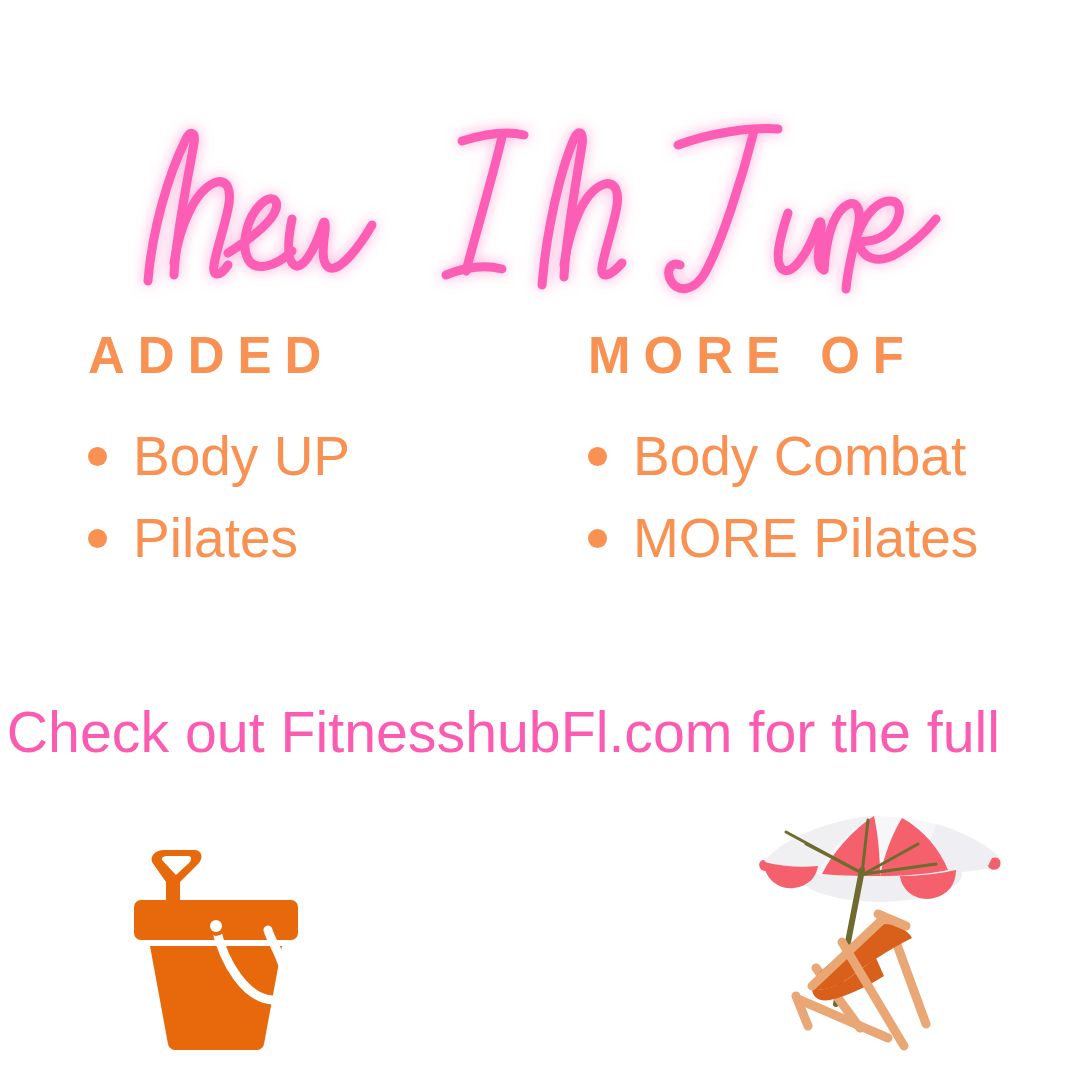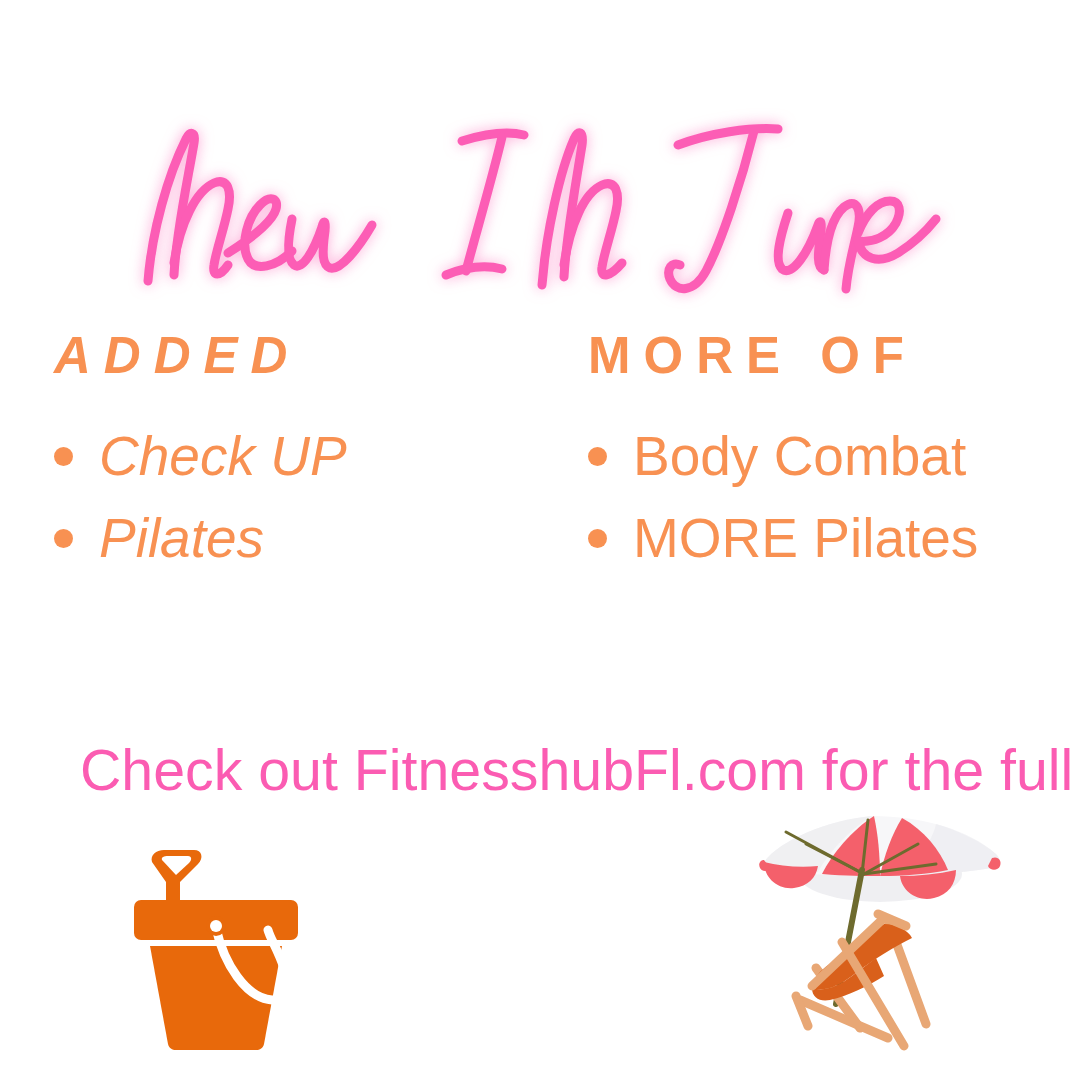--- a/index.html
+++ b/index.html
@@ -38,21 +38,21 @@
     left: 0;
     top: 330px;
     width: 1080px;
     height: 340px;
     display: flex;
   }
   .col {
     width: 500px;
     box-sizing: border-box;
   }
-  .col-left  { padding-left: 54px; font-style: italic; }
+  .col-left  { padding-left: 88px; }
   .col-right { padding-left: 88px; margin-left: 0px; }
 
   .col-head {
     color: #f89152;
     font-family: "Liberation Sans", sans-serif;
     font-weight: bold;
     font-size: 51px;
     letter-spacing: 13px;
     line-height: 1;
     margin: 0 0 34px 0;
@@ -83,23 +83,23 @@
     font-size: 55px;
     font-weight: 400;
     line-height: 1;
     white-space: nowrap;
   }
 
   
   .cta {
     position: absolute;
     left: 0;
-    top: 728px;
-    width: 1080px;
-    text-align: right;
+    top: 690px;
+    width: 1080px;
+    text-align: left;
   }
   .cta-line {
     color: #fb5cb2;
     font-family: "Liberation Sans", sans-serif;
     font-size: 58px;
     font-weight: 400;
     line-height: 84px;
     white-space: nowrap;
   }
   .cta-line-1 {
@@ -172,21 +172,21 @@
     </svg>
   </div>
 
   <div class="columns">
 
     <div class="col col-left">
       <div class="col-head">ADDED</div>
       <ul class="bullet-list">
         <li class="bullet-row">
           <span class="dot"></span>
-          <span class="item-label">Check UP</span>
+          <span class="item-label">Body UP</span>
         </li>
         <li class="bullet-row">
           <span class="dot"></span>
           <span class="item-label">Pilates</span>
         </li>
       </ul>
     </div>
 
     <div class="col col-right">
       <div class="col-head">MORE OF</div>

